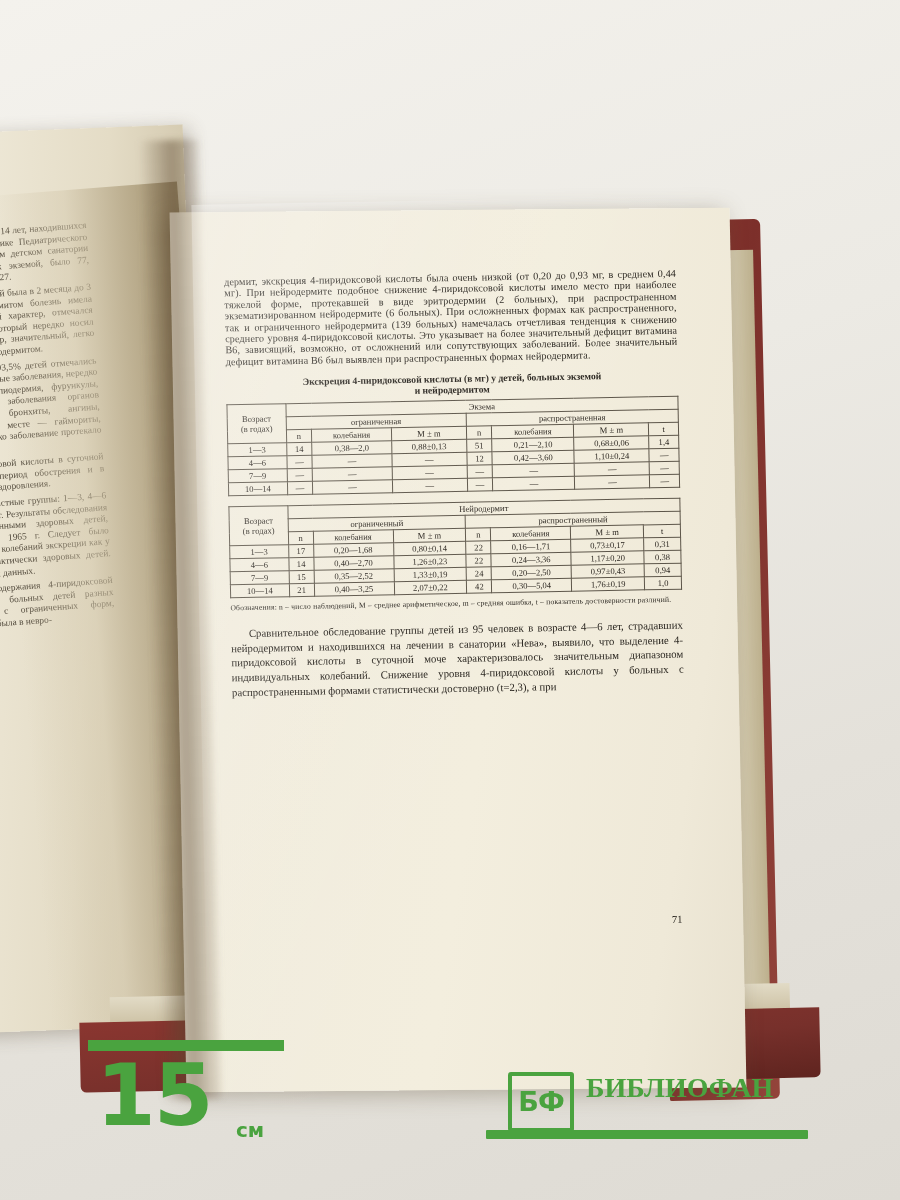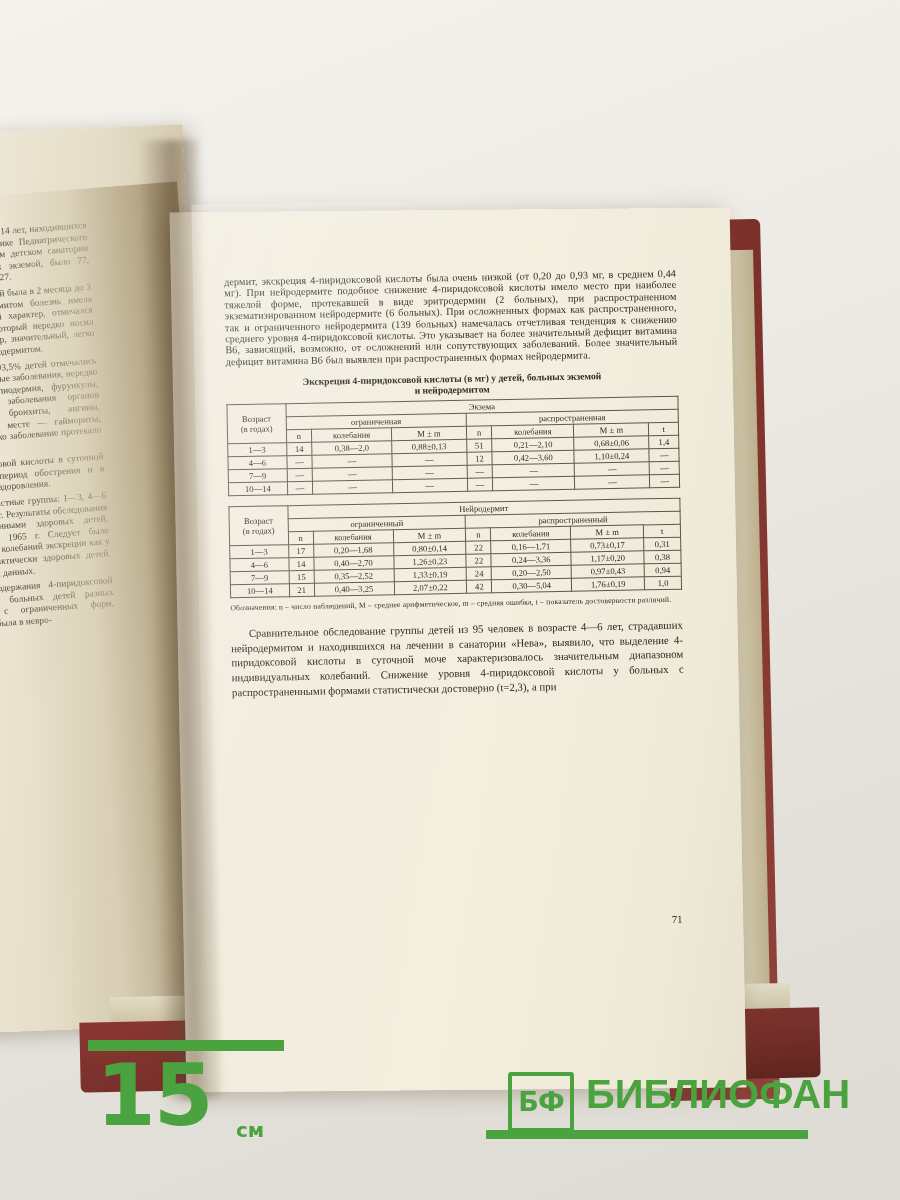--- a/index.html
+++ b/index.html
@@ -259,23 +259,23 @@
     border: 4px solid #4aa33f;
     border-radius: 3px;
     display: flex; align-items: center; justify-content: center;
     font-family: "DejaVu Sans", sans-serif;
     font-weight: bold;
     font-size: 27px;
     letter-spacing: -1px;
   }
   .brand .mark-inner { transform: translateY(-1px); }
   .brand .name {
-    font-family: Liberation Sans, sans-serif;
+    font-family: Liberation Serif, serif;
     font-weight: bold;
-    font-size: 40px;
+    font-size: 28px;
     letter-spacing: 0px;
   }
   .brand-underline {
     position: absolute;
     left: 486px;
     top: 1130px;
     width: 322px;
     height: 9px;
     background: #4aa33f;
     border-radius: 1px;

